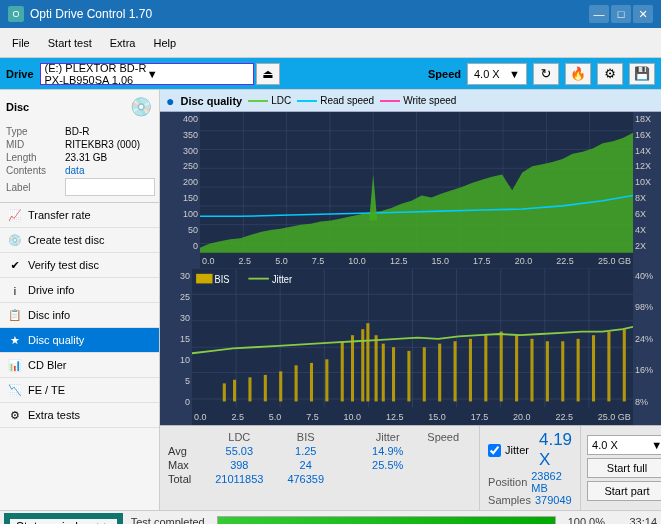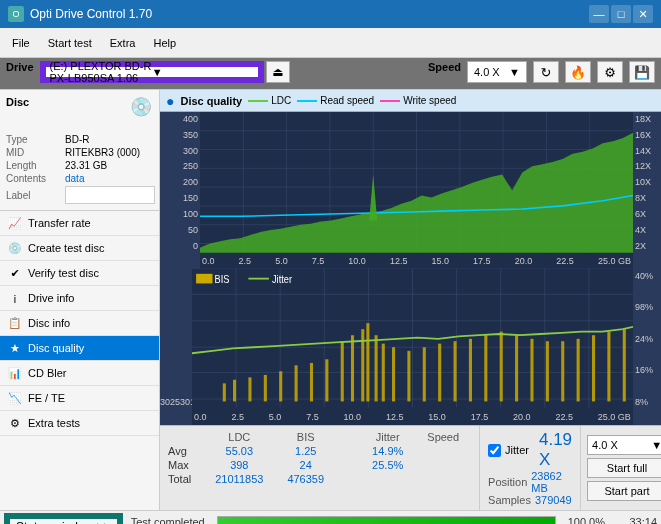--- a/index.html
+++ b/index.html
@@ -11,37 +11,37 @@
     .title-bar-icon { width: 16px; height: 16px; background: #4aa; border-radius: 2px; display: flex; align-items: center; justify-content: center; font-size: 9px; color: white; }
     .title-bar-title { font-size: 12px; font-weight: 500; }
     .title-bar-controls { display: flex; gap: 2px; }
     .title-btn { width: 20px; height: 18px; border: none; cursor: pointer; font-size: 11px; display: flex; align-items: center; justify-content: center; background: rgba(255,255,255,0.2); color: white; border-radius: 2px; }
 
     
     .menu-bar { background: #f0f0f0; border-bottom: 1px solid #ccc; display: flex; align-items: center; height: 30px; padding: 0 4px; gap: 2px; }
     .menu-item { padding: 2px 8px; cursor: pointer; font-size: 11px; border-radius: 2px; }
 
     
-    .drive-bar { background: #737373; border-bottom: 1px solid #ccc; display: flex; align-items: flex-start; padding: 3px 6px; height: 32px; gap: 6px; }
+    .drive-bar { background: #0ea5e9; border-bottom: 1px solid #ccc; display: flex; align-items: center; padding: 3px 6px; height: 32px; gap: 6px; }
     .drive-label { font-size: 11px; font-weight: bold; }
     .drive-select { display: flex; align-items: center; gap: 2px; flex: 1; }
-    .drive-combo { border: 6px solid #6d28d9; background: white; padding: 2px 4px; font-size: 11px; height: 22px; min-width: 200px; display: flex; align-items: center; cursor: pointer; }
+    .drive-combo { border: 1px solid #6d28d9; background: white; padding: 2px 4px; font-size: 11px; height: 22px; min-width: 200px; display: flex; align-items: center; cursor: pointer; }
     .drive-combo span { flex: 1; }
     .eject-btn { width: 24px; height: 22px; border: 1px solid #aaa; background: #f5f5f5; cursor: pointer; display: flex; align-items: center; justify-content: center; font-size: 12px; }
     .speed-label { font-size: 11px; font-weight: bold; margin-left: 8px; }
     .speed-combo { border: 1px solid #aaa; background: white; padding: 2px 6px; font-size: 11px; height: 22px; width: 60px; cursor: pointer; display: flex; align-items: center; justify-content: space-between; }
     .drive-icon-btn { width: 26px; height: 22px; border: 1px solid #aaa; background: #f5f5f5; cursor: pointer; display: flex; align-items: center; justify-content: center; font-size: 13px; }
 
     
     .main { display: flex; height: calc(524px - 28px - 22px - 32px - 22px); }
 
     
     .sidebar { width: 160px; background: #f5f5f5; border-right: 1px solid #ccc; display: flex; flex-direction: column; }
     .disc-panel { border-bottom: 1px solid #ccc; padding: 6px; }
-    .disc-header { display: flex; justify-content: space-between; margin-bottom: 16px; }
+    .disc-header { display: flex; align-items: center; justify-content: space-between; margin-bottom: 8px; }
     .disc-title { font-size: 11px; font-weight: bold; }
     .disc-row { display: flex; align-items: center; margin-bottom: 2px; gap: 4px; }
     .disc-key { color: #666; min-width: 55px; font-size: 10px; }
     .disc-val { color: #000; font-size: 10px; }
     .disc-val.blue { color: #0066cc; }
     .label-row { display: flex; align-items: center; gap: 4px; margin-top: 2px; }
     .label-input { border: 1px solid #ccc; width: 90px; height: 18px; font-size: 10px; padding: 1px 2px; }
     .label-btn { width: 18px; height: 18px; border: 1px solid #ccc; background: #f5f5f5; cursor: pointer; display: flex; align-items: center; justify-content: center; font-size: 10px; }
 
     .sidebar-nav { flex: 1; }
@@ -283,21 +283,21 @@
             <span class="axis-label">6X</span>
             <span class="axis-label">4X</span>
             <span class="axis-label">2X</span>
           </div>
         </div>
       </div>
 
       <div style="flex:1;display:flex;flex-direction:column;min-height:0;">
         <div style="flex:1;display:flex;position:relative;min-height:0;">
 
-          <div style="width:32px;background:#2a3a5c;display:flex;flex-direction:row;justify-content:space-between;align-items:flex-end;padding:2px 2px 18px 0;">
+          <div style="width:32px;background:#2a3a5c;display:flex;flex-direction:column;justify-content:space-between;align-items:flex-end;padding:2px 2px 18px 0;">
             <span class="axis-label">30</span>
             <span class="axis-label">25</span>
             <span class="axis-label">30</span>
             <span class="axis-label">15</span>
             <span class="axis-label">10</span>
             <span class="axis-label">5</span>
             <span class="axis-label">0</span>
           </div>
 
           <div style="flex:1;position:relative;overflow:hidden;">

